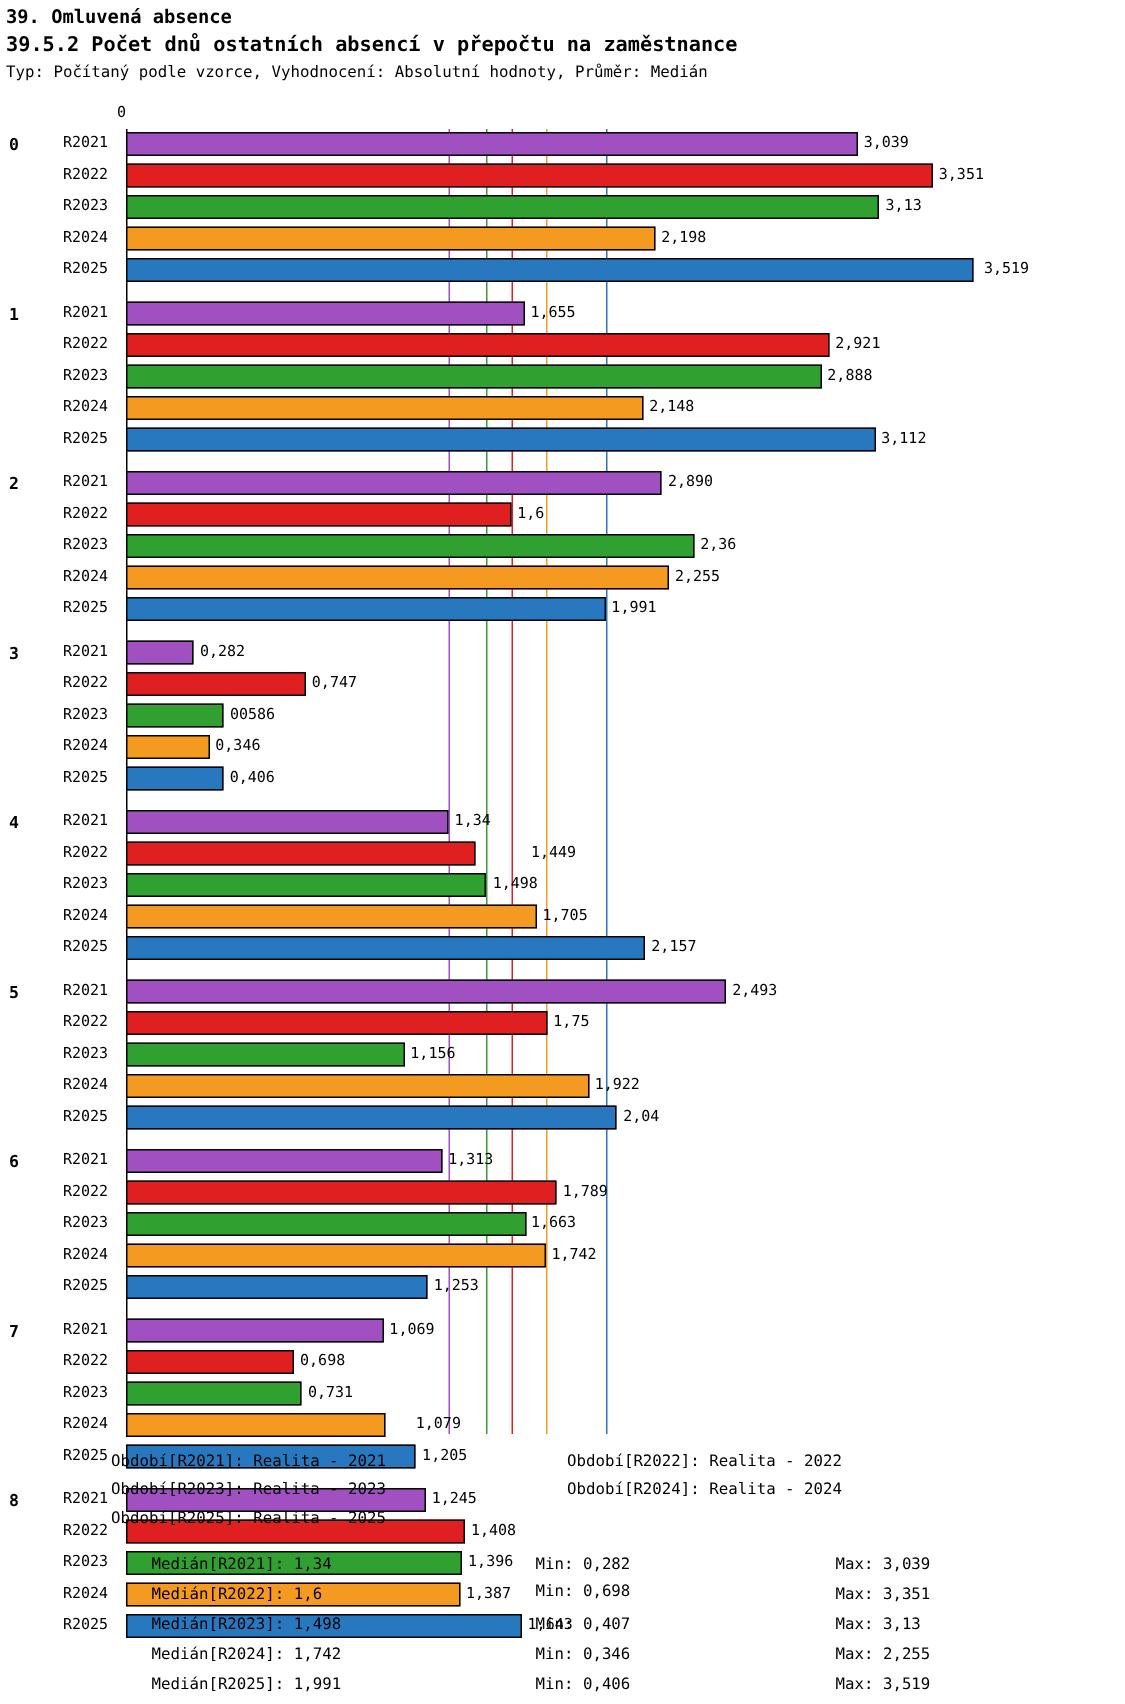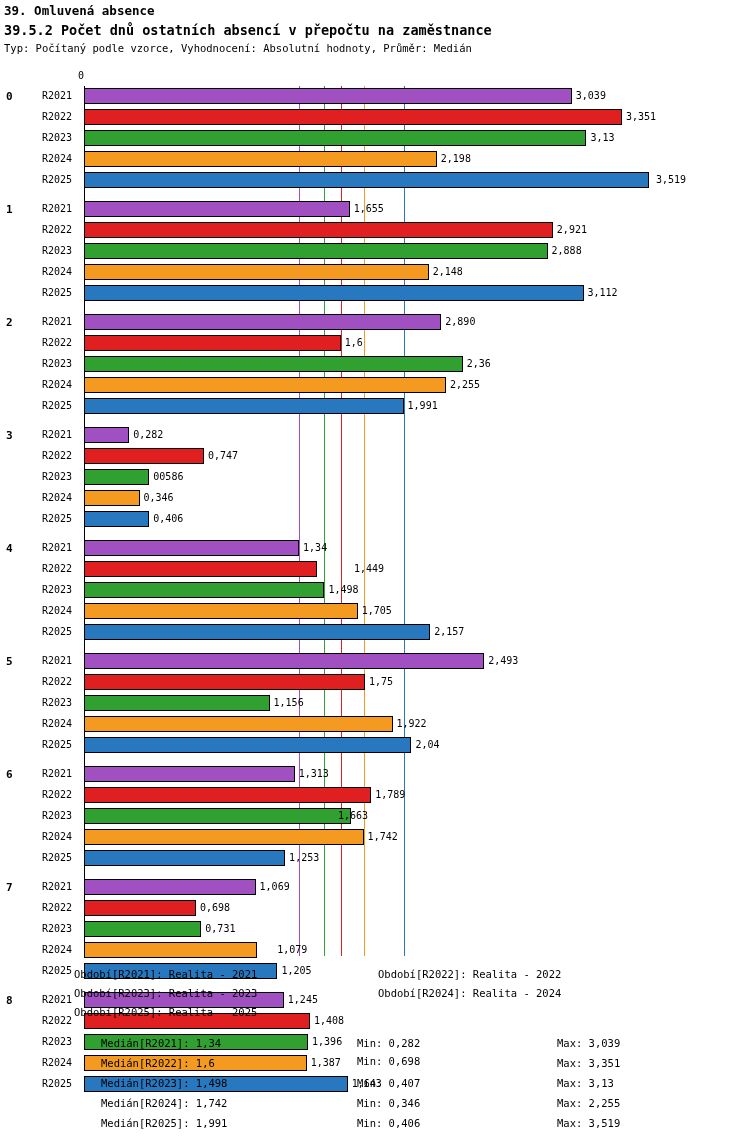--- a/index.html
+++ b/index.html
@@ -325,21 +325,21 @@
           <div class="bar-value" style="left: 298.753px;">1,313</div>
         </div>
         <div class="row" style="top: 21px;">
           <div class="row-label">R2022</div>
           <div class="bar" style="width: 287.157px; background: rgb(224, 32, 32);"></div>
           <div class="bar-value" style="left: 375.157px;">1,789</div>
         </div>
         <div class="row" style="top: 42px;">
           <div class="row-label">R2023</div>
           <div class="bar" style="width: 266.933px; background: rgb(48, 160, 48);"></div>
-          <div class="bar-value" style="left: 338px; text-align: center;">1,663</div>
+          <div class="bar-value" style="left: 354px; text-align: center;">1,663</div>
         </div>
         <div class="row" style="top: 63px;">
           <div class="row-label">R2024</div>
           <div class="bar" style="width: 279.613px; background: rgb(245, 154, 32);"></div>
           <div class="bar-value" style="left: 367.613px;">1,742</div>
         </div>
         <div class="row" style="top: 84px;">
           <div class="row-label">R2025</div>
           <div class="bar" style="width: 201.123px; background: rgb(40, 120, 192);"></div>
           <div class="bar-value" style="left: 289.123px;">1,253</div>

